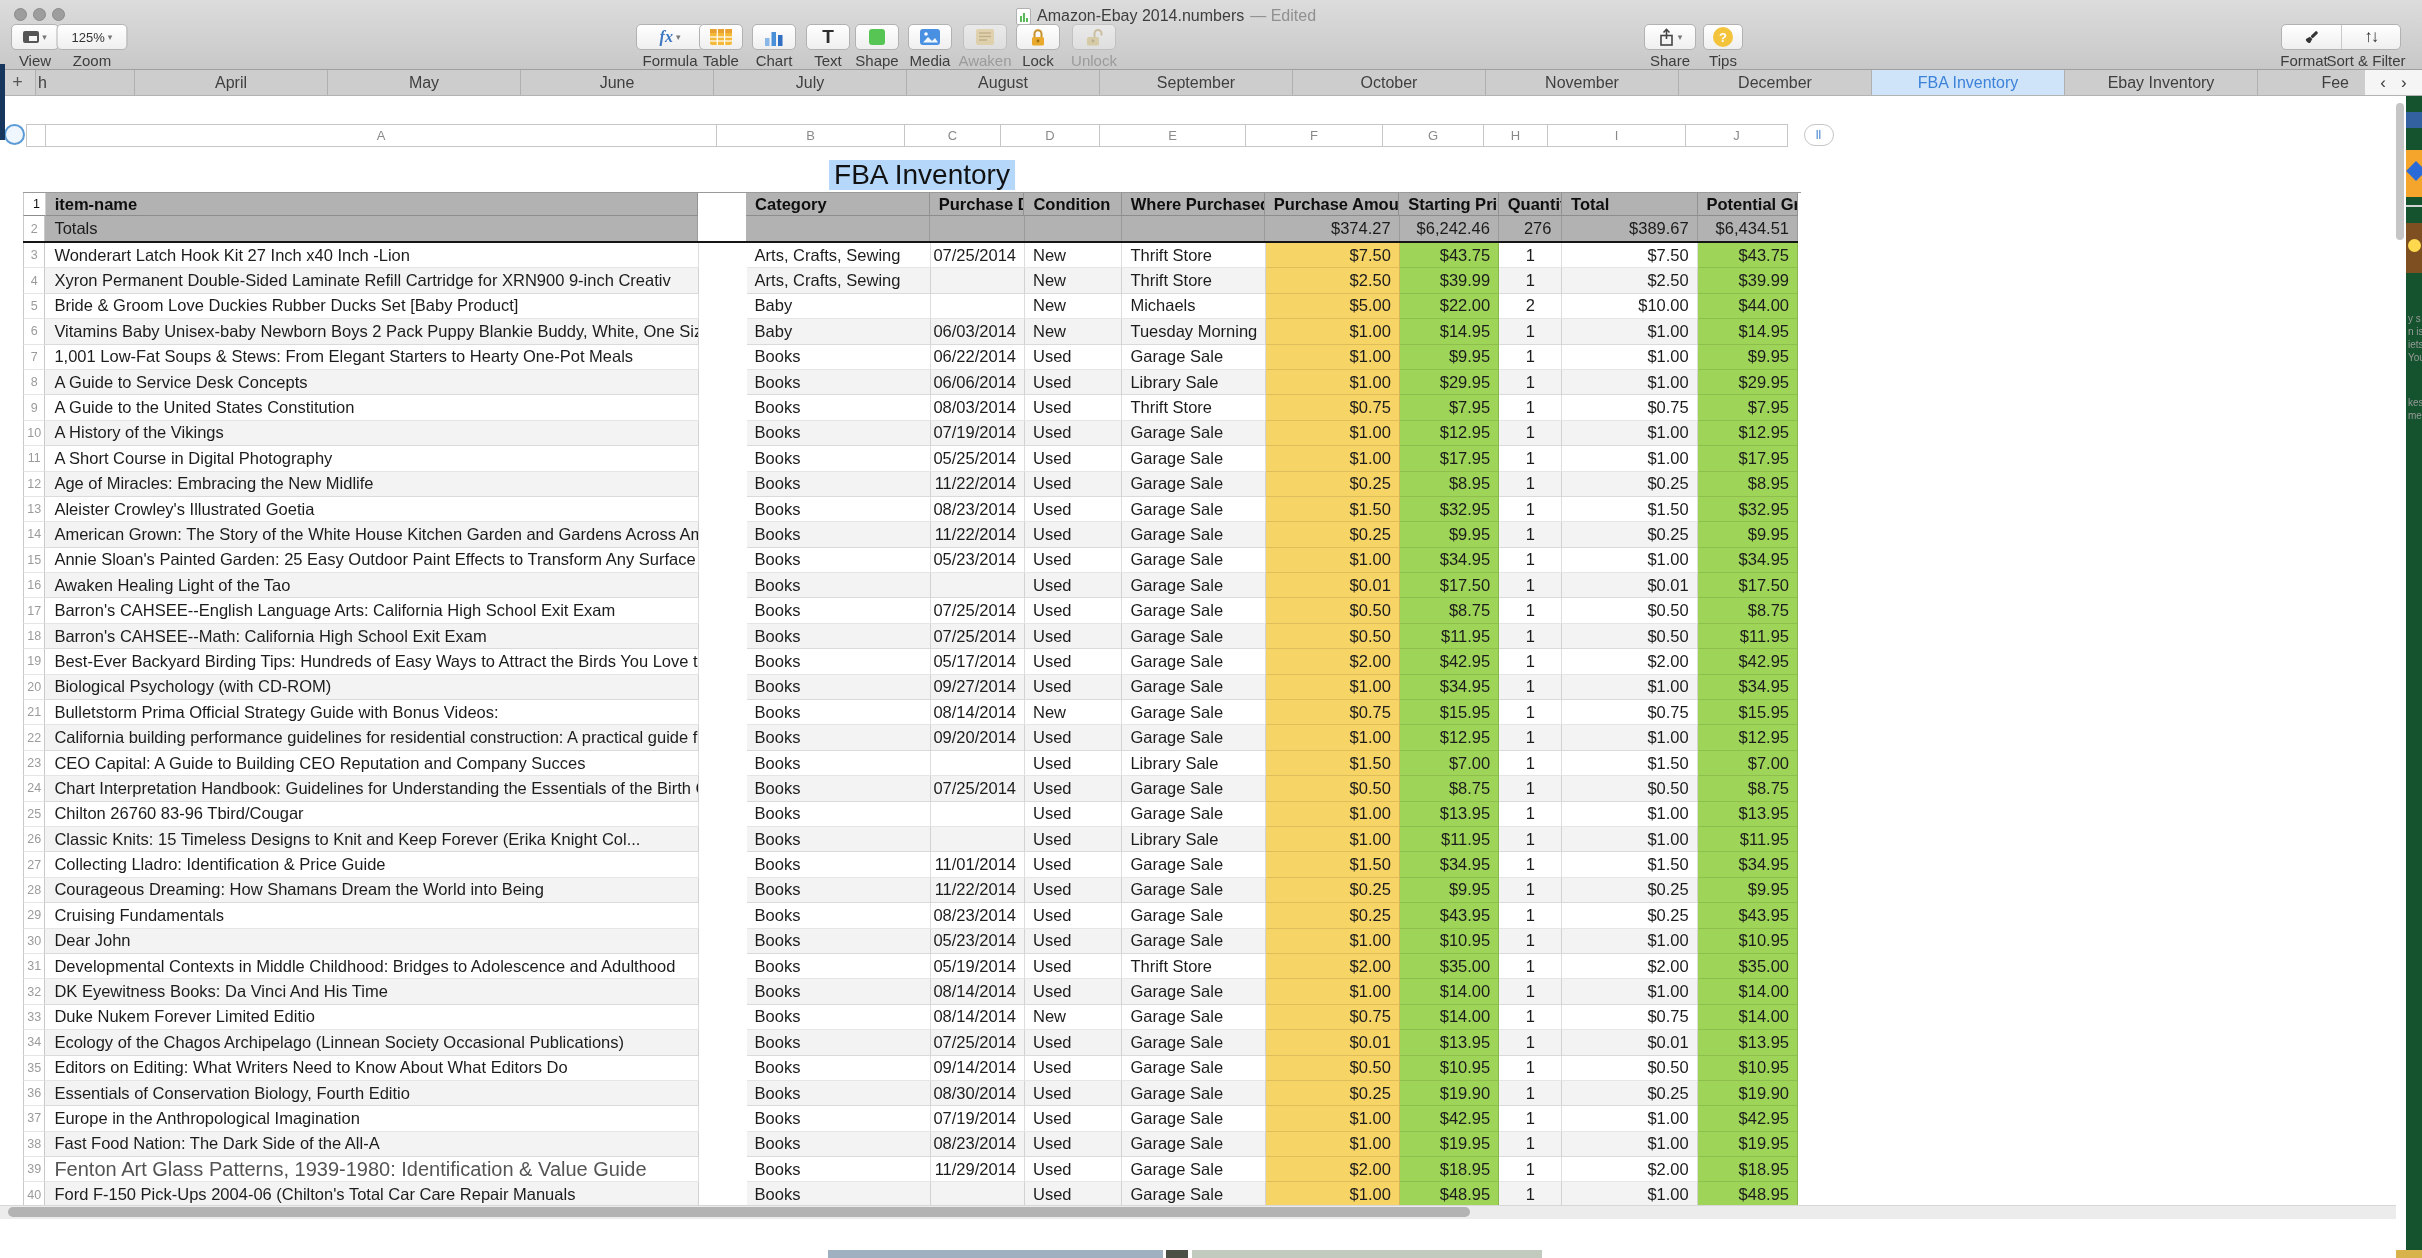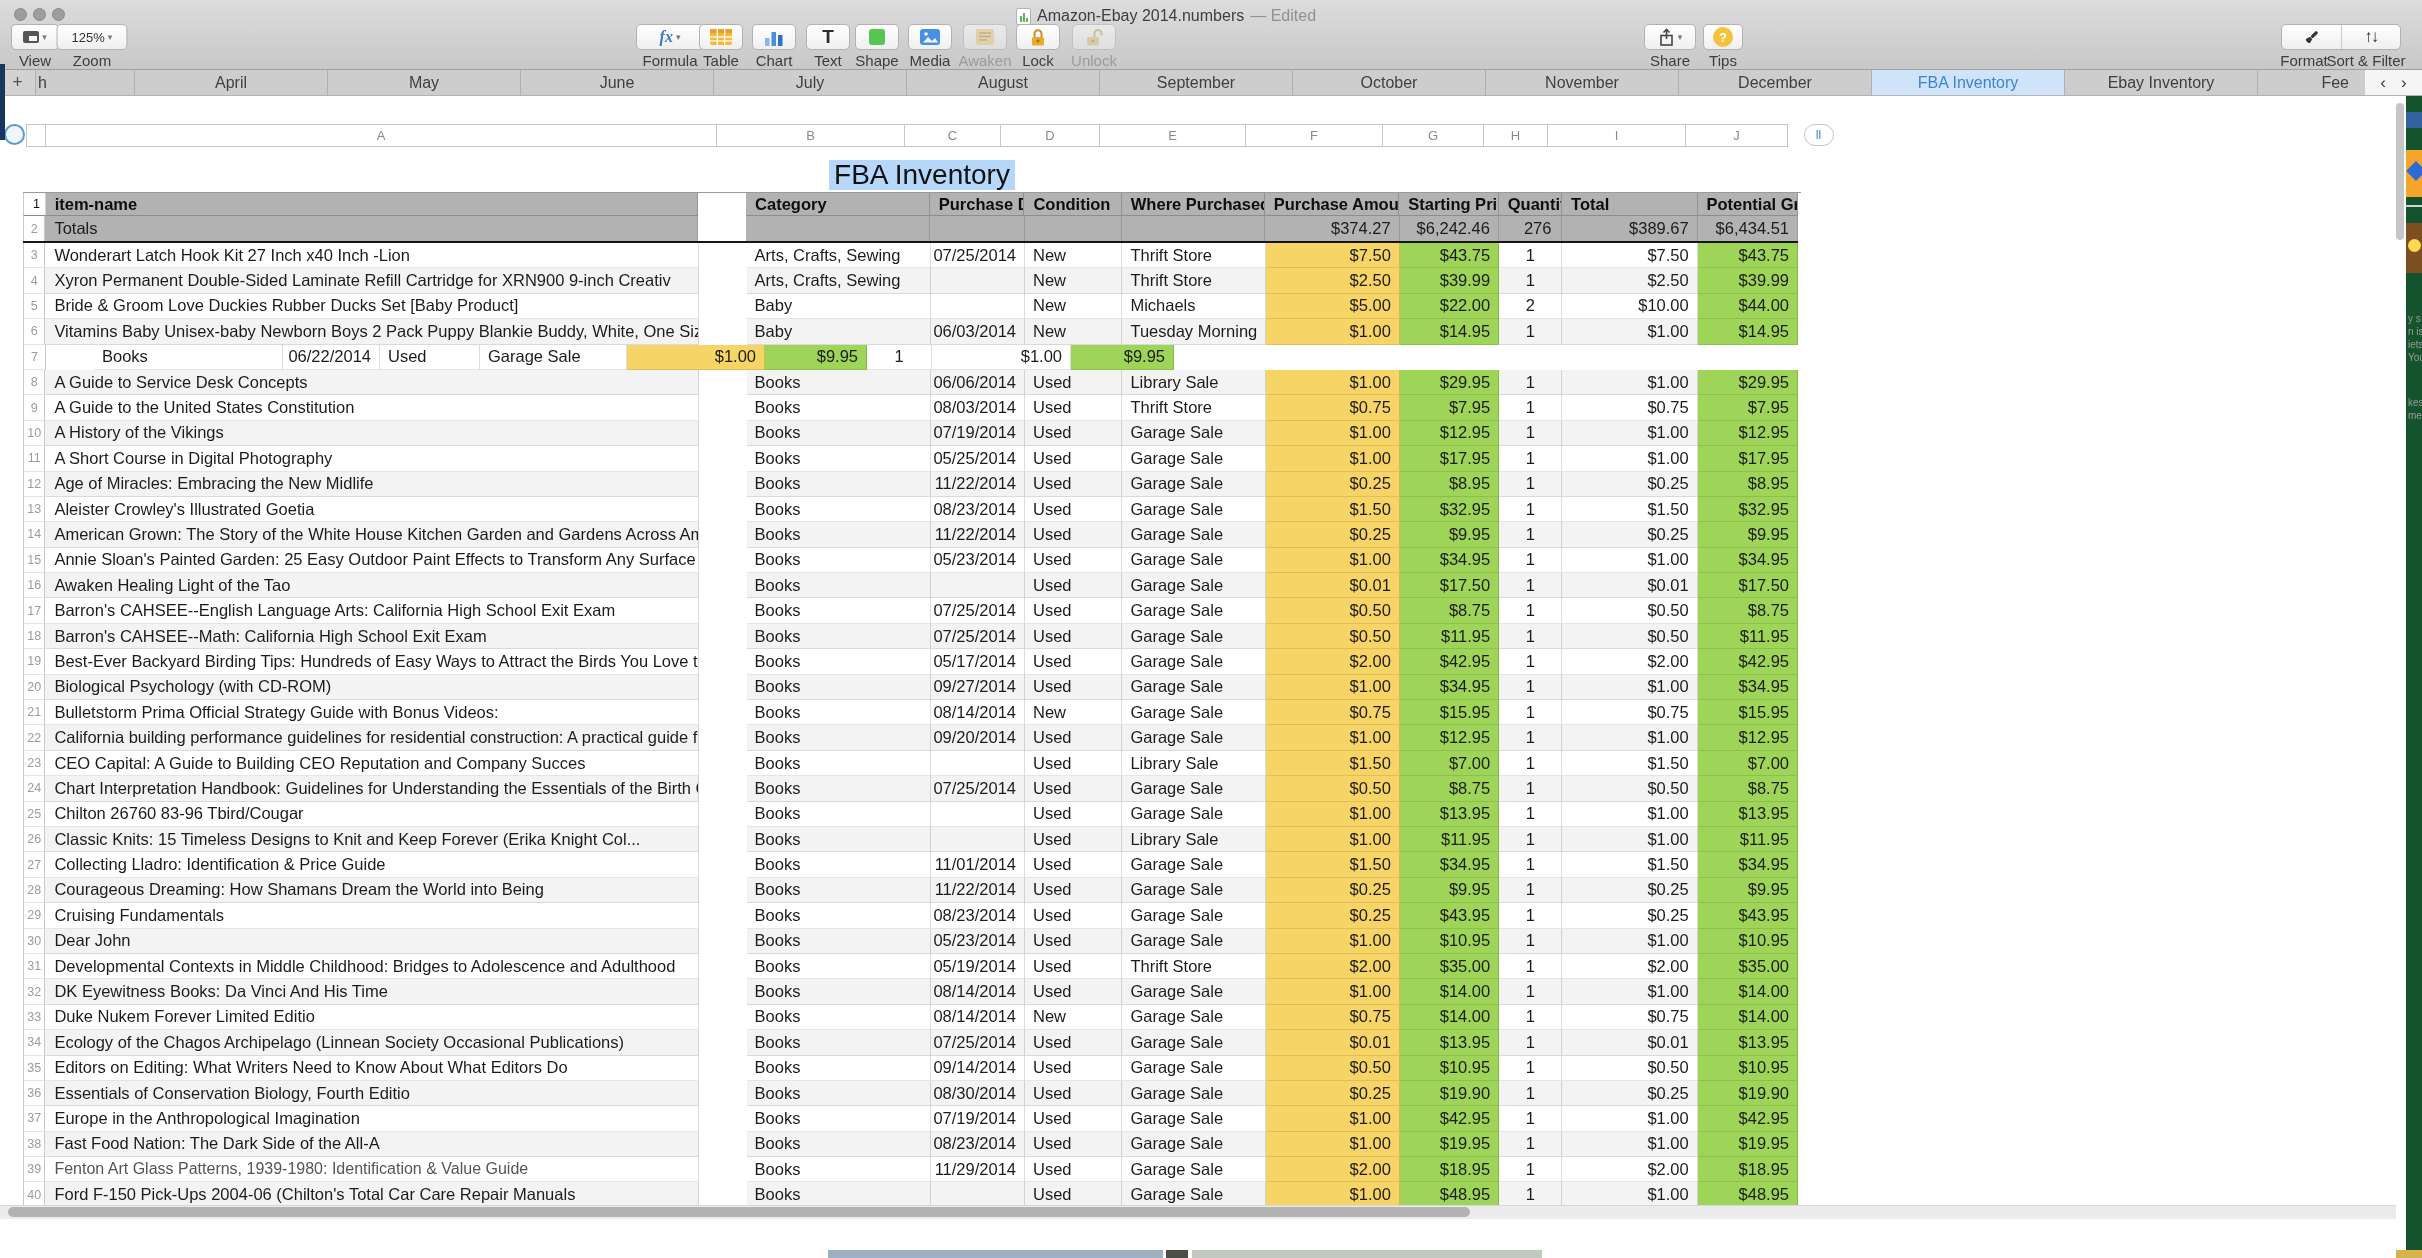--- a/index.html
+++ b/index.html
@@ -87,21 +87,21 @@
   .trow { height:27px; border-bottom:2px solid #151515; }
   .trow .cell { background:#b2b2b2; font-weight:normal; border-bottom:none; }
   .trow .c-num { background:#fff; font-weight:normal; }
   .trow .c-h { justify-content:flex-end; padding-right:10px; }
   .drow { height:25.4px; }
   .drow .cell { background:#fff; }
   .drow.alt .cell { background:#f3f3f3; }
   .drow .c-f, .drow.alt .c-f { background:#f7d466; }
   .drow .c-g, .drow.alt .c-g, .drow .c-j, .drow.alt .c-j { background:#9ed457; }
   .drow .c-num, .drow.alt .c-num { background:#fff; }
-  .name-big { font-size:16px; color:#555; }
+  .name-big { font-size:20px; color:#555; }
 
   
   #hscroll-track { left:0; top:1205px; width:2396px; height:14px; background:#ececec; border-top:1px solid #d7d7d7; }
   #hscroll-thumb { left:8px; top:1207px; width:1462px; height:10px; border-radius:5px; background:#b3b3b3; }
   #vscroll-thumb { left:2396px; top:103px; width:8px; height:137px; border-radius:4px; background:#c6c6c6; z-index:6; }
   #left-sliver { left:0; top:64px; width:5px; height:76px; background:#16365e; z-index:7; }
   #bg-window { left:2406px; top:96px; width:16px; height:1162px; background:#14532d; z-index:3; overflow:hidden; }
   #bg-window .blue-band { position:absolute; left:0; top:16px; width:16px; height:16px; background:#33609f; }
   #bg-window .img1 { position:absolute; left:0; top:54px; width:16px; height:47px; background:#f6a52c; overflow:hidden; }
   #bg-window .img1 i { position:absolute; left:3px; top:14px; width:14px; height:14px; background:#2b6bd8; transform:rotate(45deg); display:block; }
@@ -357,20 +357,21 @@
       <div class="cell c-d">New</div>
       <div class="cell c-e">Tuesday Morning</div>
       <div class="cell c-f">$1.00</div>
       <div class="cell c-g">$14.95</div>
       <div class="cell c-h">1</div>
       <div class="cell c-i">$1.00</div>
       <div class="cell c-j">$14.95</div>
     </div>
     <div class="drow row">
       <div class="cell c-num">7</div>
+      <div class="cell c-a">1,001 Low-Fat Soups &amp; Stews: From Elegant Starters to Hearty One-Pot Meals</div>
       <div class="cell c-b">Books</div>
       <div class="cell c-c">06/22/2014</div>
       <div class="cell c-d">Used</div>
       <div class="cell c-e">Garage Sale</div>
       <div class="cell c-f">$1.00</div>
       <div class="cell c-g">$9.95</div>
       <div class="cell c-h">1</div>
       <div class="cell c-i">$1.00</div>
       <div class="cell c-j">$9.95</div>
     </div>

